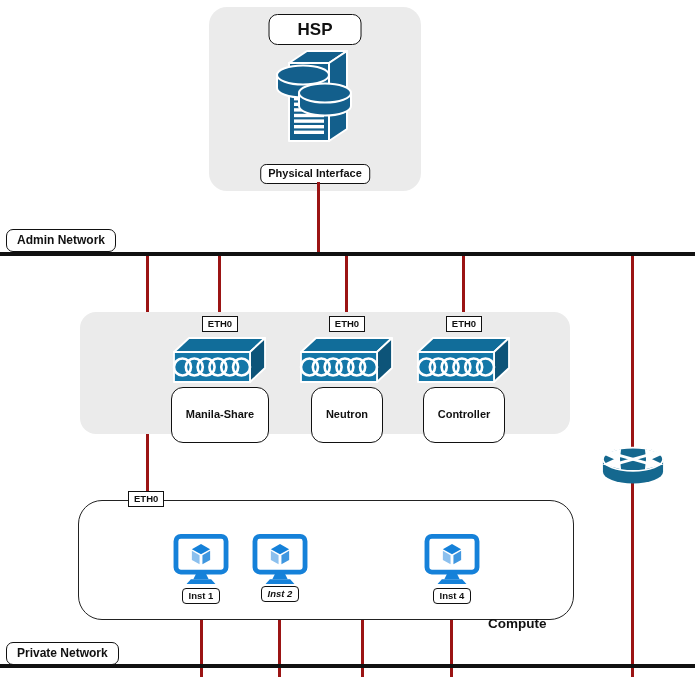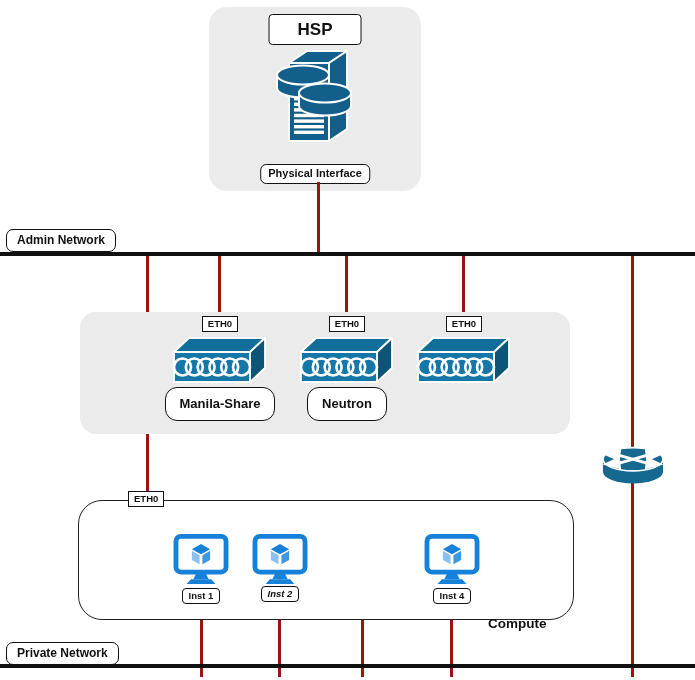--- a/index.html
+++ b/index.html
@@ -1,25 +1,25 @@
 <!DOCTYPE html>
 <html style="--red: #9b1414; --busblack: #111111; --panel: #ebebeb;"><head>
 <meta charset="utf-8">
 <style>
   html,body{margin:0;padding:0;background:#fff;}
   #canvas{position:relative;width:695px;height:680px;background:#fff;overflow:hidden;
           font-family:"Liberation Sans",sans-serif;color:#111;}
   .panel{position:absolute;background:var(--panel,#ebebeb);border-radius:18px;}
   .tag{background:#fff;border:1.6px solid #111;border-radius:6px;font-weight:bold;
        color:#111;display:inline-block;line-height:1.25;padding:2px 8px;white-space:nowrap;}
-  .tag-hsp{font-size:17px;padding:4px 28px;border-radius:4px;}
+  .tag-hsp{font-size:17px;padding:4px 28px;border-radius:9px;}
   .tag-physif{font-size:11px;padding:2px 7px;border-radius:6px;}
   .tag-net{font-size:12px;padding:3px 10px;border-radius:7px;}
   .tag-eth{font-size:9.5px;padding:1px 5px;border-radius:0;}
-  .tag-name{font-size:13px;padding:8px 14px;border-radius:12px;}
+  .tag-name{font-size:11px;padding:20px 14px;border-radius:12px;}
   .tag-inst{font-size:9.5px;padding:1px 6px;border-radius:4px;}
   .vline{position:absolute;width:3px;background:var(--red,#9b1414);}
   .hbus{position:absolute;left:0;width:695px;height:4px;background:var(--busblack,#111);}
   .abs{position:absolute;}
   .vgroup{position:absolute;display:flex;flex-direction:column;align-items:center;}
   .compute-box{position:absolute;background:#fff;border:1.6px solid #222;border-radius:24px;}
   .compute-label{position:absolute;font-weight:bold;font-size:13.5px;color:#111;}
   svg{display:block;}
 </style>
 </head>
@@ -128,20 +128,21 @@
         <g fill="none" stroke="#fff" stroke-width="2.6">
           <circle cx="10.5" cy="32" r="8.5"></circle>
             <circle cx="22.3" cy="32" r="8.5"></circle>
           <circle cx="34.1" cy="32" r="8.5"></circle>
             <circle cx="45.9" cy="32" r="8.5"></circle>
           <circle cx="57.7" cy="32" r="8.5"></circle>
             <circle cx="69.5" cy="32" r="8.5"></circle>
         </g>
       </svg>
     </div>
+    <span class="tag tag-name" style="margin-top:2px;">Controller</span>
   </div>
 
   <div class="abs" style="left:601px;top:443px;">
     <svg width="64" height="46" viewBox="0 0 66 46">
       <path d="M2,16 a31,12 0 0 1 62,0 v13 a31,12 0 0 1 -62,0 z" fill="#15688f"></path>
       <ellipse cx="33" cy="16" rx="31" ry="12" fill="#15688f" stroke="#fff" stroke-width="1.8"></ellipse>
       <g stroke="#fff" stroke-width="3" fill="#fff">
         <line x1="17" y1="20.5" x2="49" y2="11.5"></line>
         <polygon points="47,7.5 60,11 48,16.5"></polygon>
         <polygon points="19,24.5 6,21 18,15.5"></polygon>

